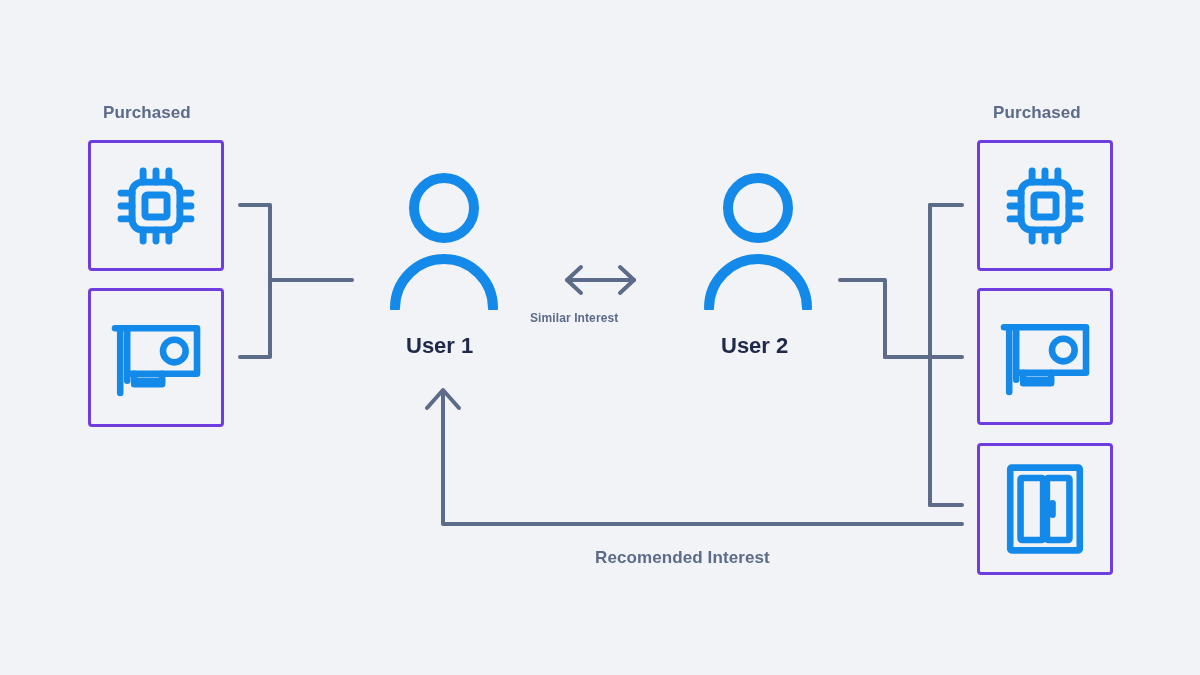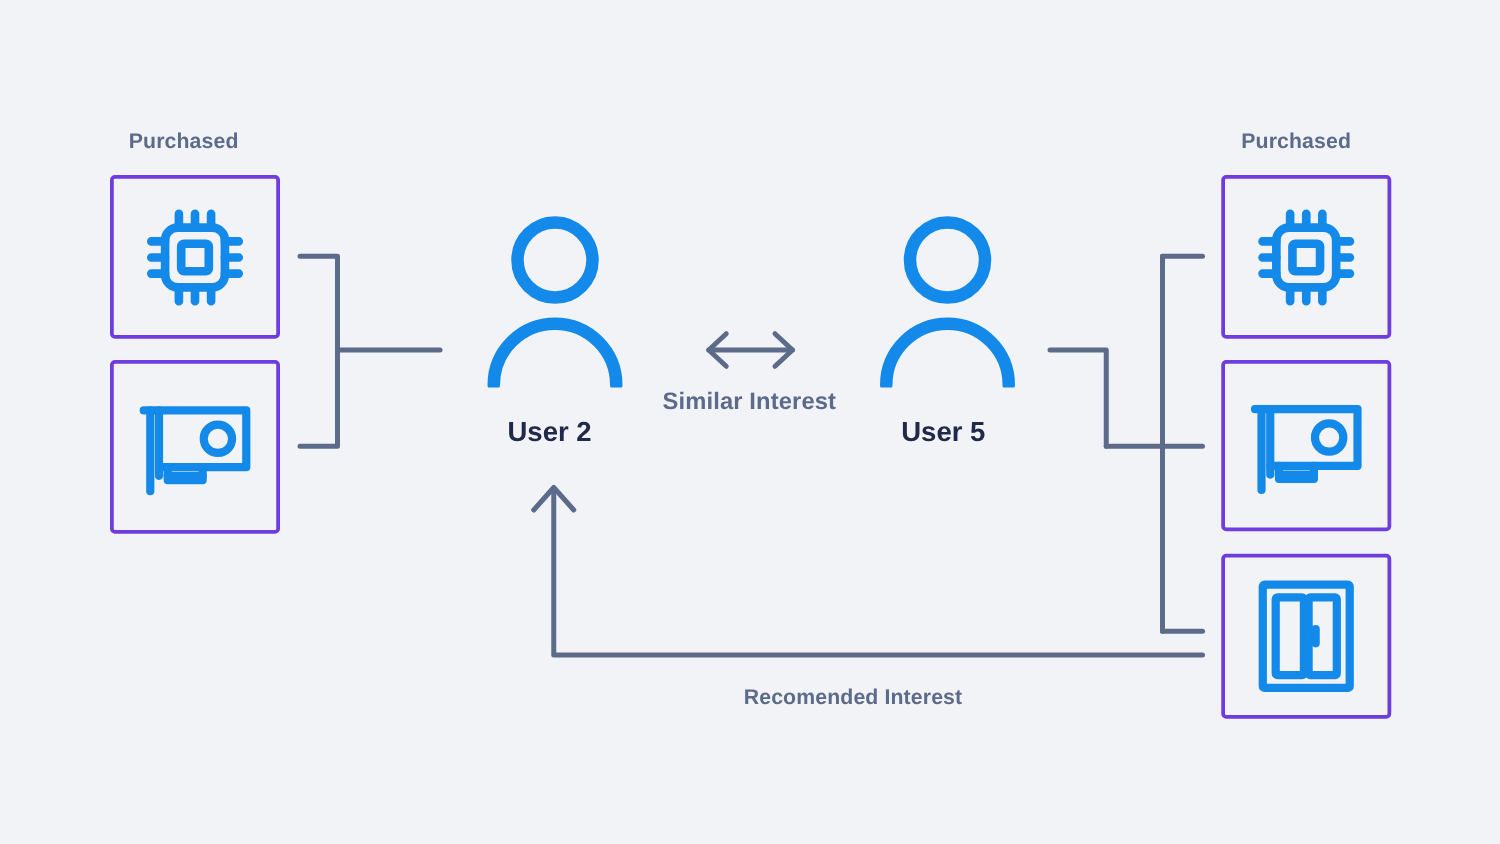--- a/index.html
+++ b/index.html
@@ -13,21 +13,21 @@
   #stage{position:relative;width:1200px;height:511px;}
 
   .lbl{
     position:absolute;
     color:#5d6b8a;
     font-weight:bold;
     white-space:nowrap;
     letter-spacing:.1px;
   }
   .lbl-purchased{font-size:17px;}
-  .lbl-similar{font-size:19px;}
+  .lbl-similar{font-size:12px;}
   .lbl-recommended{font-size:17px;}
   .lbl-user{
     position:absolute;
     color:#20294a;
     font-weight:bold;
     font-size:22px;
     white-space:nowrap;
   }
 
   .card{
@@ -97,31 +97,31 @@
       </svg>
     </span>
   </div>
 
   <div class="person" style="left:385px;top:170px;">
     <svg width="118" height="140" viewBox="0 0 118 140" fill="none" stroke="#1389e9" stroke-width="10" stroke-linecap="round">
       <circle cx="59" cy="38" r="30"></circle>
       <path d="M10 138a49 49 0 0 1 98 0"></path>
     </svg>
   </div>
-  <div class="lbl-user" style="left:406px;top:333px;">User 2</div>
+  <div class="lbl-user" style="left:406px;top:333px;">User 1</div>
 
   <div class="lbl lbl-similar" style="left:530px;top:311px;">Similar Interest</div>
 
   <div class="person" style="left:699px;top:170px;">
     <svg width="118" height="140" viewBox="0 0 118 140" fill="none" stroke="#1389e9" stroke-width="10" stroke-linecap="round">
       <circle cx="59" cy="38" r="30"></circle>
       <path d="M10 138a49 49 0 0 1 98 0"></path>
     </svg>
   </div>
-  <div class="lbl-user" style="left:721px;top:333px;">User 5</div>
+  <div class="lbl-user" style="left:721px;top:333px;">User 2</div>
 
   <div class="lbl lbl-purchased" style="left:993px;top:103px;">Purchased</div>
 
   <div class="card" style="left:977px;top:140px;width:136px;height:131px;">
     <span>
       <svg width="92" height="92" viewBox="0 0 100 100" fill="none" stroke="#1389e9" stroke-width="7.5" stroke-linecap="round" stroke-linejoin="round">
         <rect x="24" y="24" width="52" height="52" rx="11"></rect>
         <rect x="38" y="38" width="24" height="24" rx="2.5"></rect>
         <path d="M36 24V12M50 24V12M64 24V12M36 88V76M50 88V76M64 88V76"></path>
         <path d="M24 36H12M24 50H12M24 64H12M88 36H76M88 50H76M88 64H76"></path>

